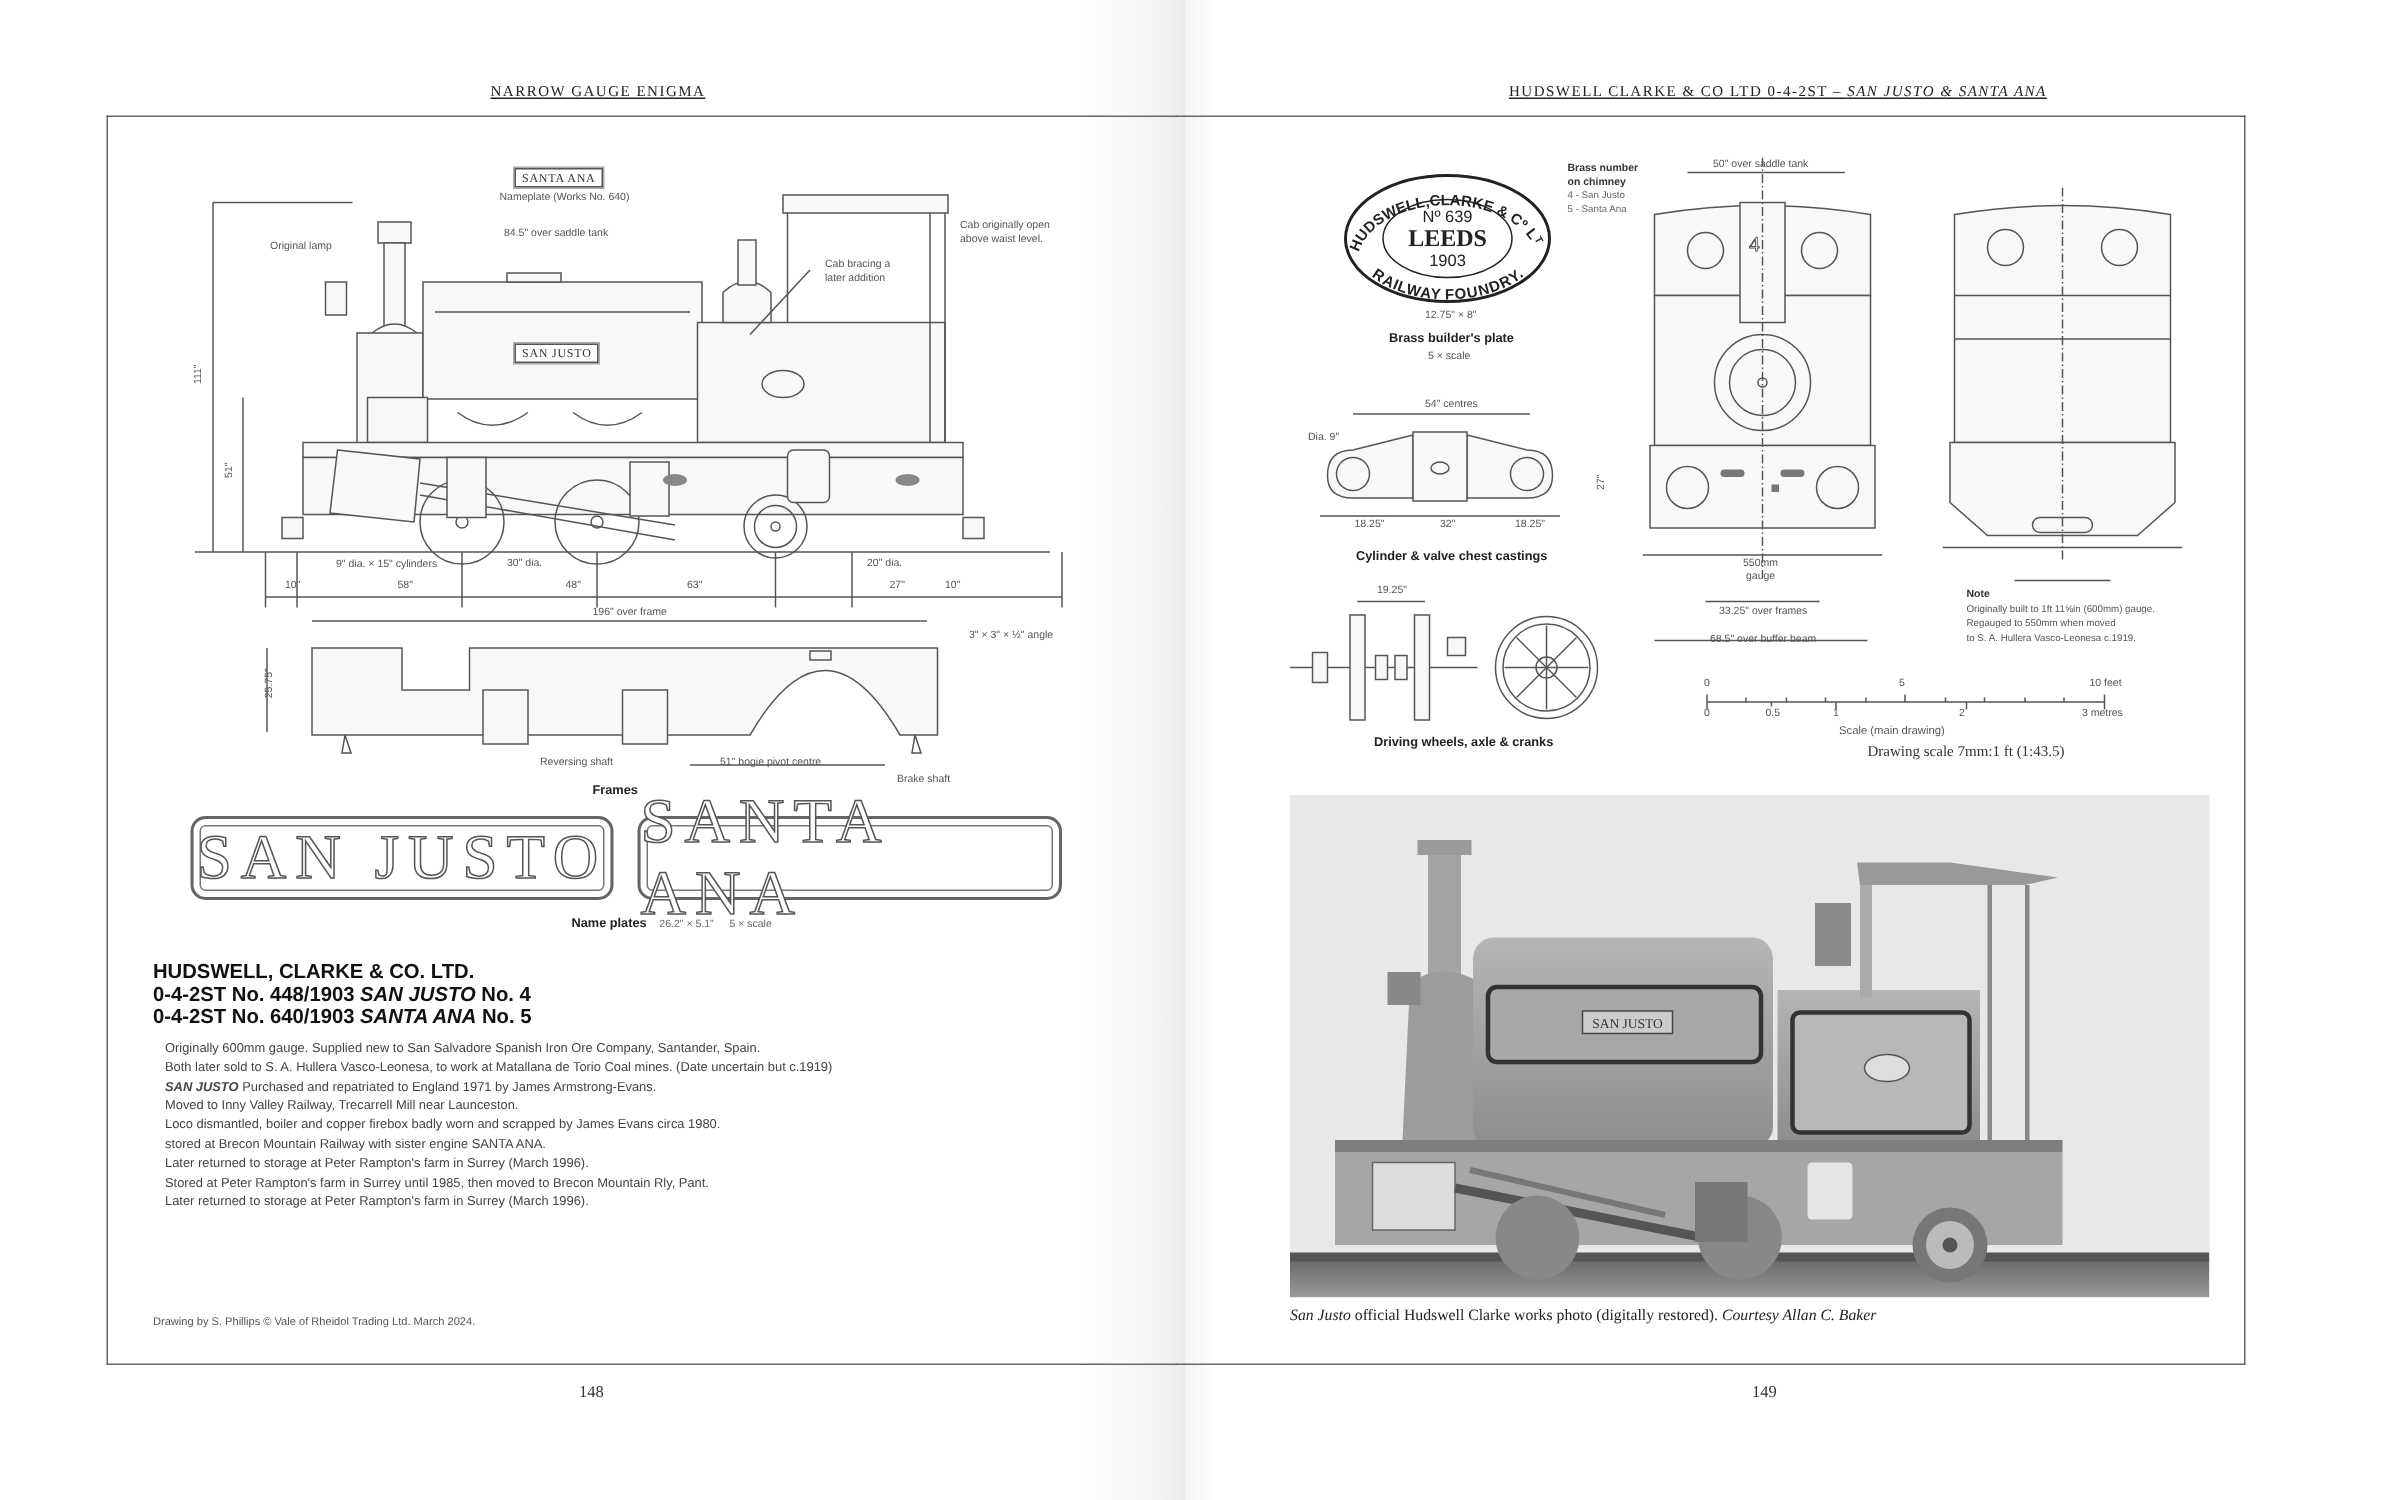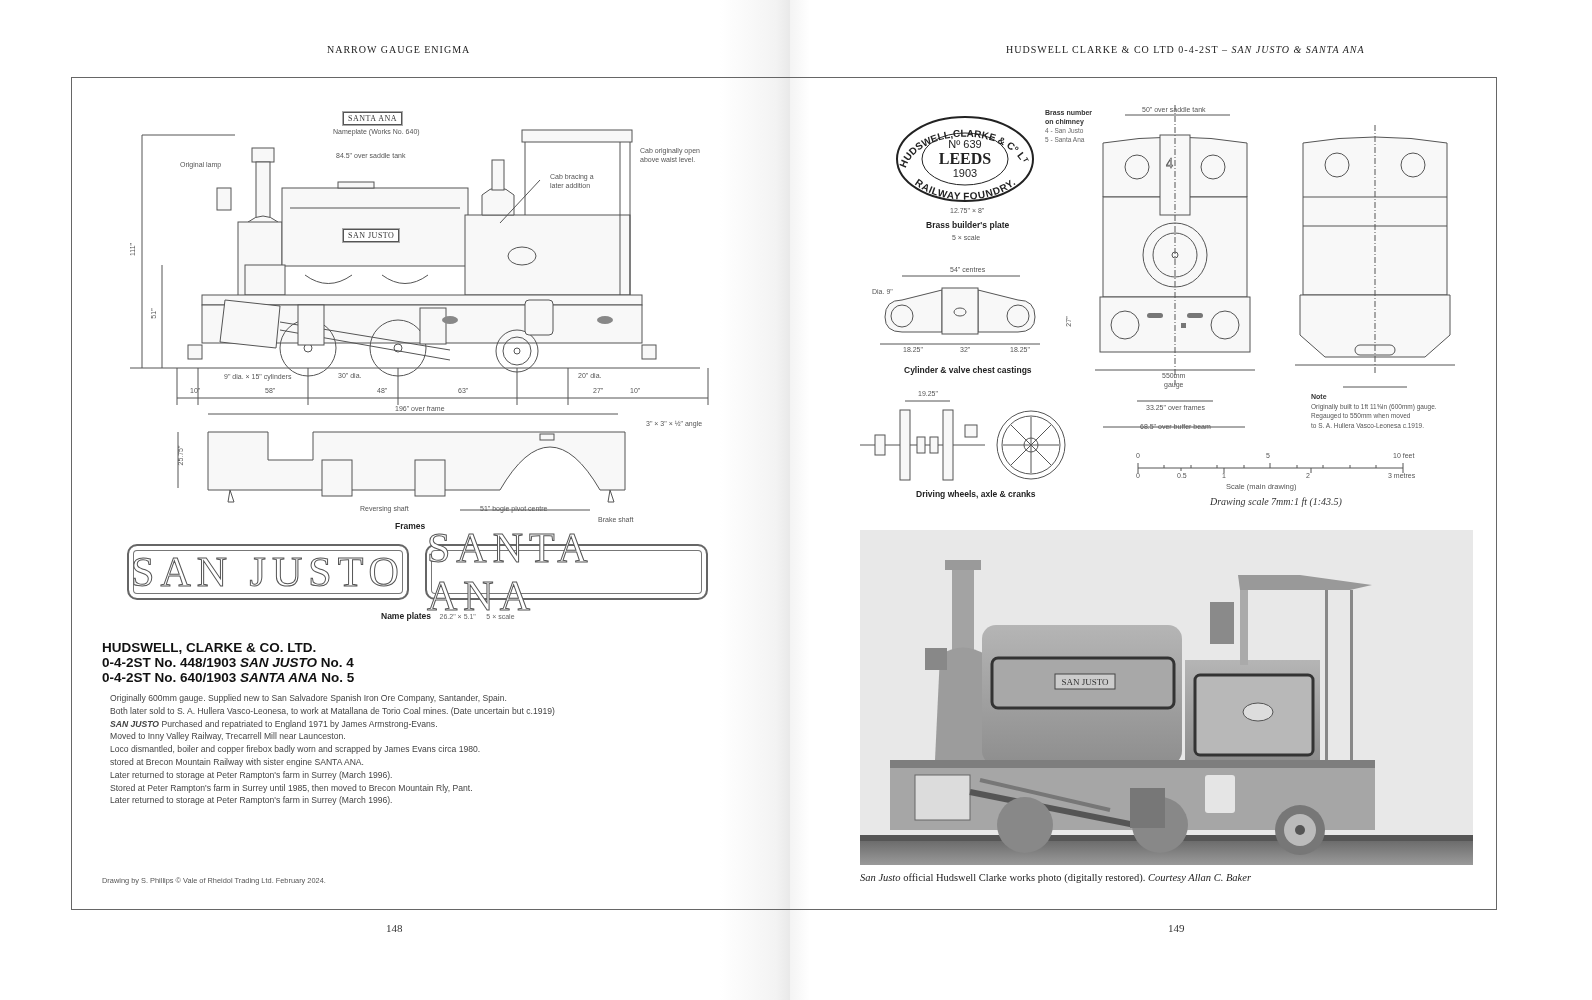--- a/index.html
+++ b/index.html
@@ -5,22 +5,22 @@
   html, body { margin:0; padding:0; }
   body { width:1592px; height:1000px; background:#ffffff; position:relative; overflow:hidden;
          font-family:"Liberation Sans", sans-serif; color:#333; }
   .page { position:absolute; top:0; height:1000px; background:#fff; }
   .page.left { left:0; width:790px; }
   .page.right { left:790px; width:802px; }
   .gutter { position:absolute; top:0; left:720px; width:70px; height:1000px;
             background:linear-gradient(to right, #ffffff 0%, #f3f3f3 80%, #e9e9e9 100%); }
   .gutter2 { position:absolute; top:0; left:790px; width:20px; height:1000px;
             background:linear-gradient(to right, #f4f4f4, #ffffff); }
-  .running-head { position:absolute; top:44px; font-family:"Liberation Serif", serif; font-size:10px;
-                  letter-spacing:1px; color:#222; text-transform:uppercase; }
+  .running-head { position:absolute; top:56px; font-family:"Liberation Serif", serif; font-size:10px;
+                  letter-spacing:1px; color:#222; text-transform:uppercase;text-decoration:underline; }
   .running-head i { font-style:italic; }
   .frame { position:absolute; top:77px; border:1px solid #666; height:831px; }
   .frame.left { left:71px; width:713px; border-right:none; }
   .frame.right { left:784px; width:712px; border-left:none; }
   .folio { position:absolute; top:922px; font-family:"Liberation Serif", serif; font-size:11px; color:#333; }
   .tiny { font-size:7px; color:#555; position:absolute; white-space:nowrap; }
   .caption-b { font-size:8.5px; font-weight:bold; color:#222; position:absolute; white-space:nowrap; }
   .ink { stroke:#555; fill:none; stroke-width:1; }
   .inkf { stroke:#555; fill:#f8f8f8; stroke-width:1; }
   .plate-box { position:absolute; border:2px solid #666; border-radius:10px; display:flex;
@@ -30,21 +30,21 @@
   .small-plate { position:absolute; border:1px solid #555; padding:1px 4px; font-family:"Liberation Serif", serif;
                  font-size:8px; letter-spacing:0.5px; background:#fff; box-shadow:inset 0 0 0 1px #fff, 0 0 0 1px #aaa; }
   .title-block { position:absolute; left:102px; top:640px; font-weight:bold; font-size:13.5px; color:#111; line-height:15px; }
   .title-block i { font-style:italic; }
   .body-text { position:absolute; left:110px; top:692px; width:560px; font-size:8.6px; color:#444; line-height:12.8px; }
   .body-text .line { white-space:nowrap; }
   .credit { position:absolute; left:102px; top:876px; font-size:7.4px; color:#555; }
   .photo { position:absolute; left:860px; top:530px; width:613px; height:335px; background:#e8e8e8; overflow:hidden; }
   .photo-caption { position:absolute; left:860px; top:872px; font-family:"Liberation Serif", serif; font-size:10.5px; color:#222; }
   .photo-caption i { font-style:italic; }
-  .scale-caption { position:absolute; left:1210px; top:496px; font-family:"Liberation Serif", serif; font-size:10px; color:#333;font-style:italic; }
+  .scale-caption { position:absolute; left:1245px; top:496px; font-family:"Liberation Serif", serif; font-size:10px; color:#333; }
 </style>
 </head>
 <body>
 
 <div class="page left"></div>
 <div class="page right"></div>
 <div class="gutter"></div>
 <div class="gutter2"></div>
 
 <div class="running-head" style="left:327px;">Narrow Gauge Enigma</div>
@@ -190,21 +190,21 @@
   <div class="line"><b><i></i></b><span>Originally 600mm gauge. Supplied new to San Salvadore Spanish Iron Ore Company, Santander, Spain.</span></div>
   <div class="line"><b><i></i></b><span>Both later sold to S. A. Hullera Vasco-Leonesa, to work at Matallana de Torio Coal mines. (Date uncertain but c.1919)</span></div>
   <div class="line"><b><i>SAN JUSTO</i></b><span> Purchased and repatriated to England 1971 by James Armstrong-Evans.</span></div>
   <div class="line"><b><i></i></b><span>Moved to Inny Valley Railway, Trecarrell Mill near Launceston.</span></div>
   <div class="line"><b><i></i></b><span>Loco dismantled, boiler and copper firebox badly worn and scrapped by James Evans circa 1980.</span></div>
   <div class="line"><b><i></i></b><span>stored at Brecon Mountain Railway with sister engine SANTA ANA.</span></div>
   <div class="line"><b><i></i></b><span>Later returned to storage at Peter Rampton's farm in Surrey (March 1996).</span></div>
   <div class="line"><b><i></i></b><span>Stored at Peter Rampton's farm in Surrey until 1985, then moved to Brecon Mountain Rly, Pant.</span></div>
   <div class="line"><b><i></i></b><span>Later returned to storage at Peter Rampton's farm in Surrey (March 1996).</span></div>
 </div>
-<div class="credit">Drawing by S. Phillips © Vale of Rheidol Trading Ltd. February 2024.</div>
+<div class="credit">Drawing by S. Phillips © Vale of Rheidol Trading Ltd. March 2024.</div>
 
 <div class="folio" style="left:386px;">148</div>
 
 <div>
   <svg style="position:absolute;left:895px;top:115px;" width="140" height="88">
     <ellipse cx="70" cy="44" rx="68" ry="42" fill="#fff" stroke="#222" stroke-width="2"></ellipse>
     <ellipse cx="70" cy="44" rx="43" ry="26" fill="none" stroke="#222" stroke-width="1"></ellipse>
     <defs>
       <path id="arcTop" d="M12 50 A60 38 0 0 1 128 50"></path>
       <path id="arcBot" d="M14 50 A58 36 0 0 0 126 50"></path>

